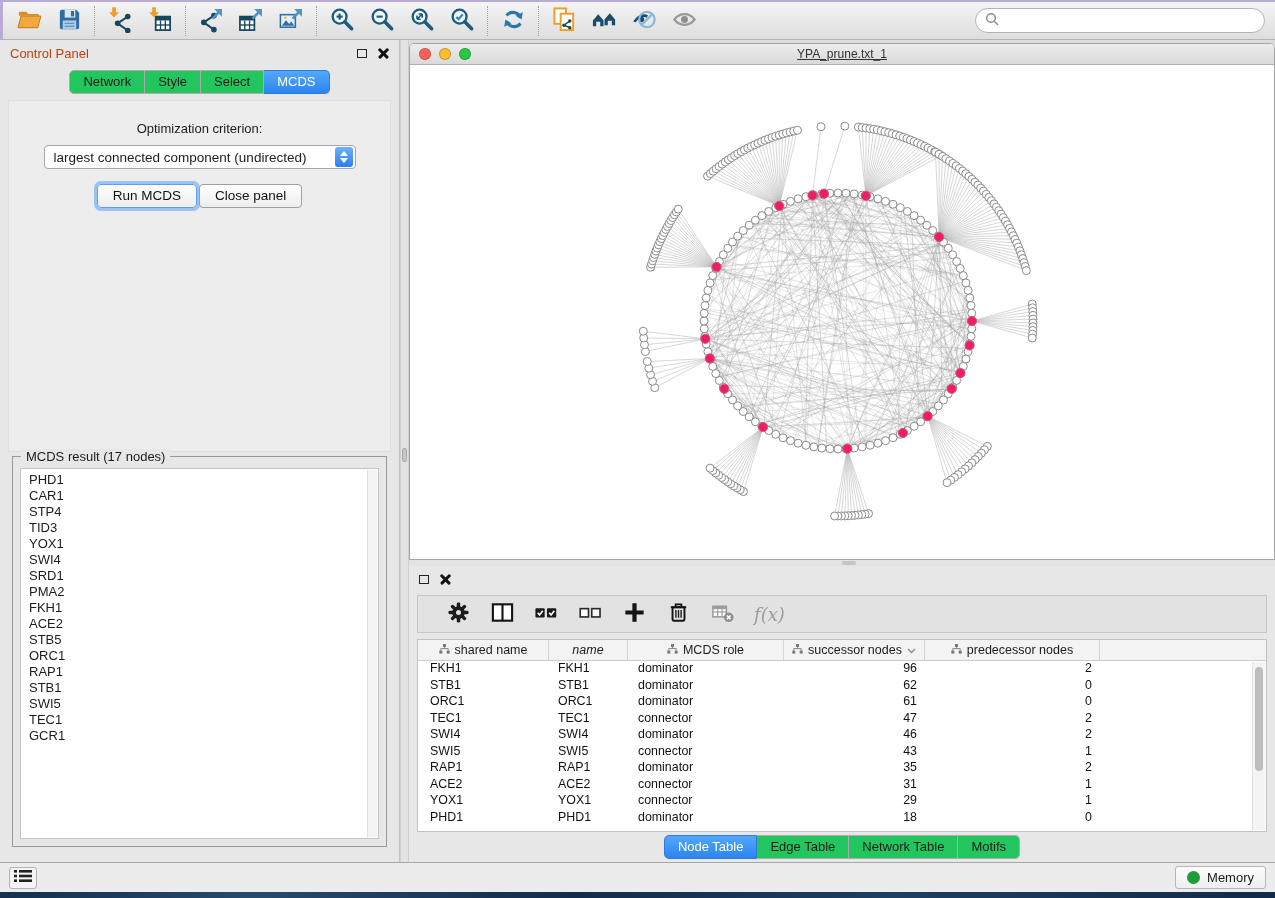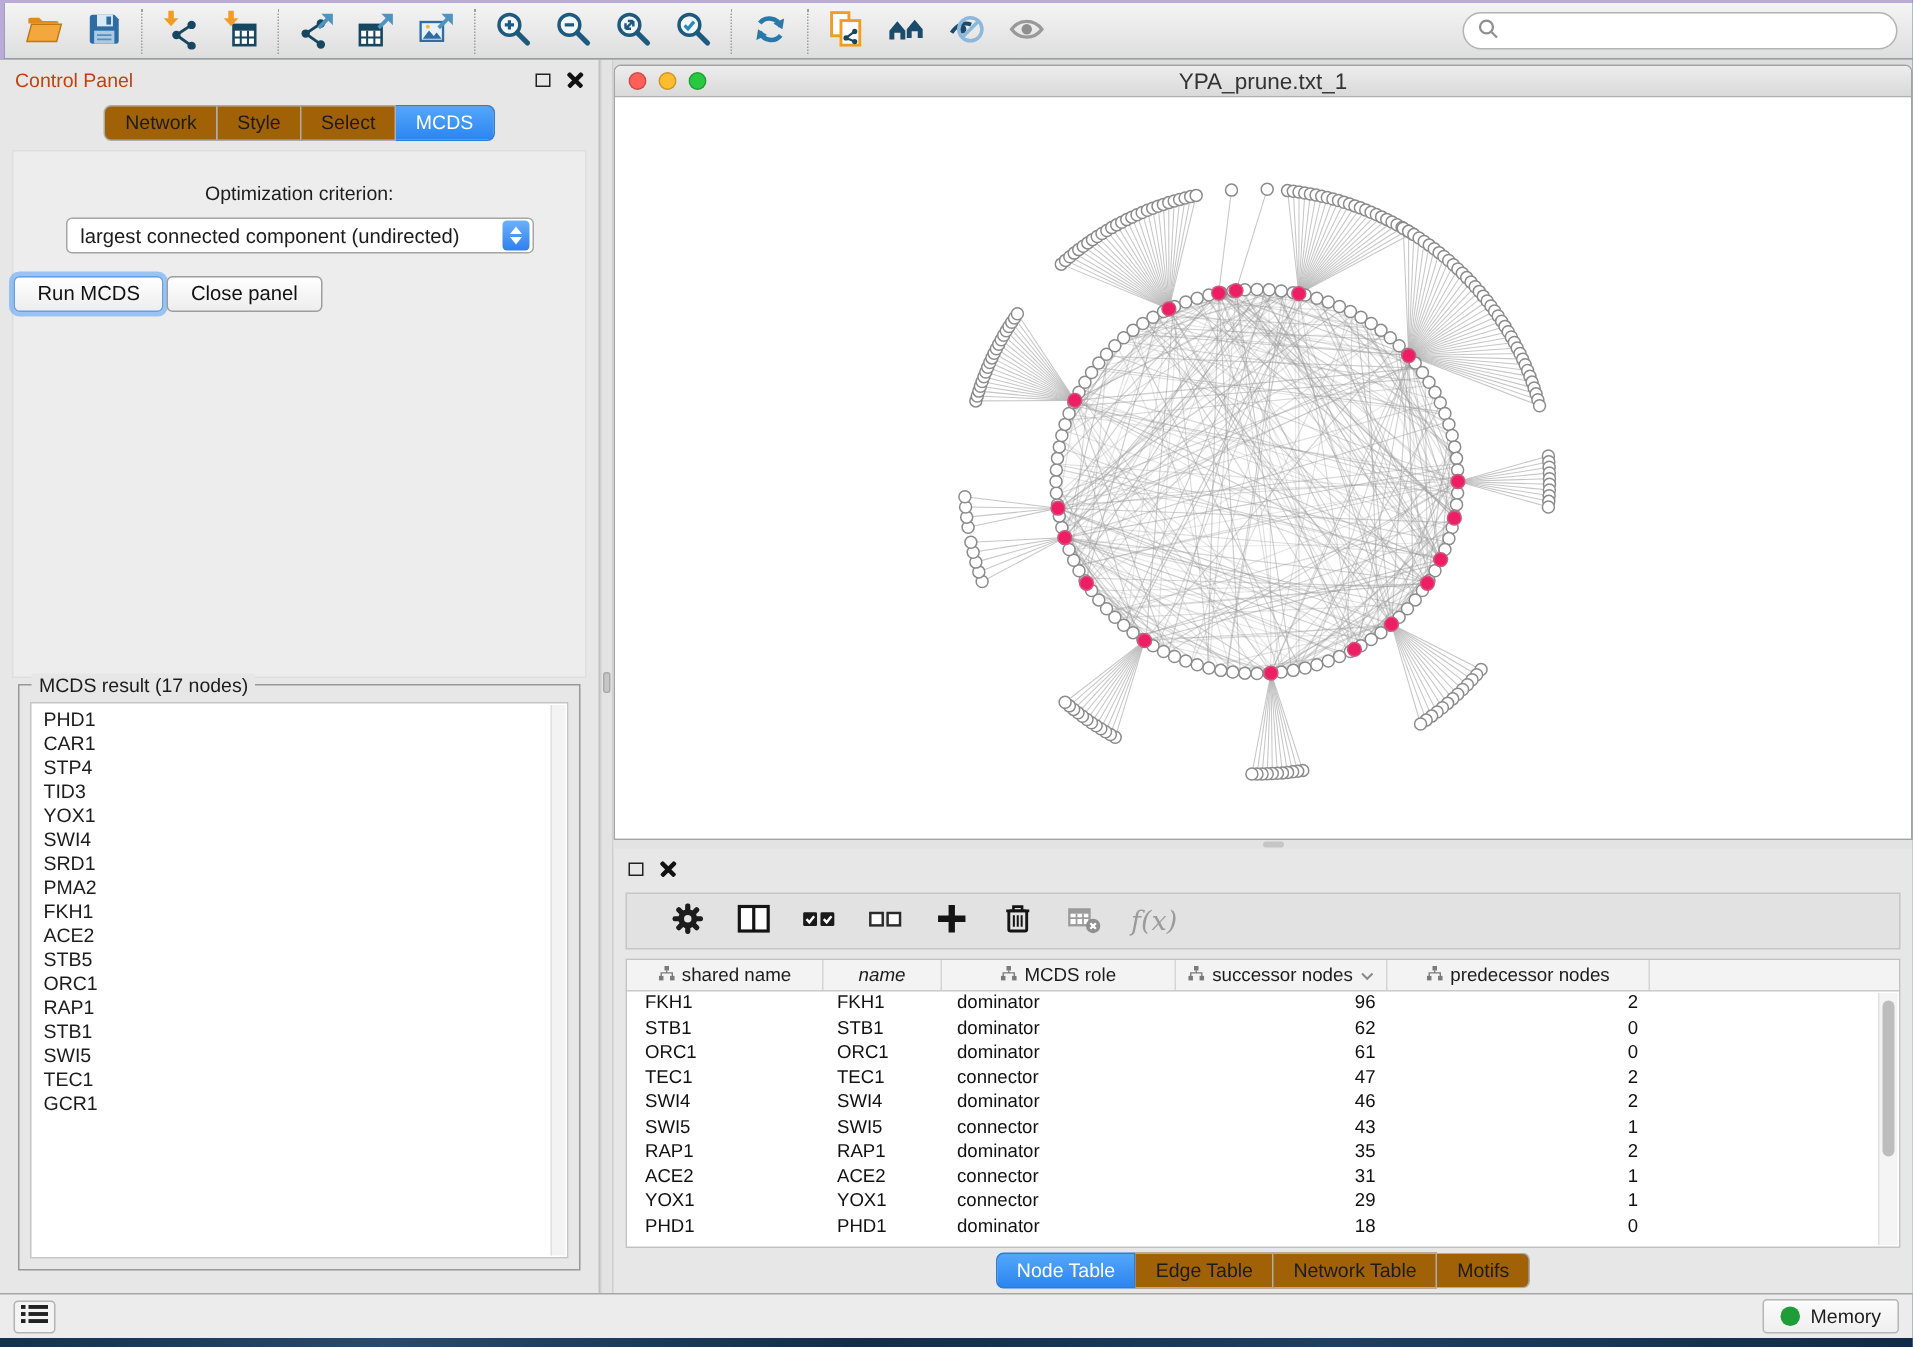--- a/index.html
+++ b/index.html
@@ -24,33 +24,33 @@
 
   
   .control-panel { width:400px; background:#e7e7e7; display:flex; flex-direction:column; border-right:1px solid #c2c2c2; }
   .panel-header { height:27px; display:flex; align-items:center; padding:0 10px; font-size:13px; color:#c2410c; }
   .panel-header .ph-title { flex:1; }
   .float-icon { width:10px; height:9px; border:1.6px solid #222; margin-right:11px; display:inline-block; }
   .x-icon { position:relative; width:11px; height:11px; display:inline-block; }
   .x-icon::before,.x-icon::after { content:""; position:absolute; left:-1px; top:4px; width:13px; height:2.6px; background:#111; border-radius:1px; }
   .x-icon::before { transform:rotate(45deg); } .x-icon::after { transform:rotate(-45deg); }
   .cp-tabs { display:flex; justify-content:center; margin-top:3px; }
-  .tab { padding:3px 13px 4px; background:#a16207; border:1px solid #adadad; border-left-width:0; font-size:13px; color:#1c1c1c; }
+  .tab { padding:3px 13px 4px; background:#22c55e; border:1px solid #adadad; border-left-width:0; font-size:13px; color:#1c1c1c; }
   .tab:first-child { border-left-width:1px; border-radius:5px 0 0 5px; }
   .tab:last-child { border-radius:0 5px 5px 0; }
   .tab.active { background:linear-gradient(#53a7fa,#2c85f0); color:#fff; border-color:#2c7cd8; }
   .cp-content { height:352px; margin:6px 8px 0; background:#ededed; border:1px solid #dedede; }
   .opt-label { text-align:center; margin-top:20px; font-size:13px; }
   .select-row { width:312px; margin:9px auto 0; height:24px; background:#fff; border:1px solid #a6a6a6; border-radius:4px;
     display:flex; align-items:center; padding-left:9px; font-size:13.5px; }
   .spinner { margin-left:auto; margin-right:2px; width:18px; height:20px; border-radius:3px;
     background:linear-gradient(#6db1fb,#2d7ff0); display:flex; flex-direction:column; align-items:center; justify-content:center; gap:2px; }
   .spinner .up { width:0; height:0; border-left:4px solid transparent; border-right:4px solid transparent; border-bottom:5px solid #fff; }
   .spinner .dn { width:0; height:0; border-left:4px solid transparent; border-right:4px solid transparent; border-top:5px solid #fff; }
-  .btn-row { display:flex; gap:2px; margin-top:15px; }
+  .btn-row { display:flex; justify-content:center; gap:2px; margin-top:15px; }
   .aqua-btn { background:linear-gradient(#ffffff,#ededed); border:1px solid #9e9e9e; border-radius:4px;
     padding:3px 15px 4px; font-size:13.5px; font-family:inherit; color:#111; }
   .aqua-btn.focused { box-shadow:0 0 0 3px rgba(86,158,246,.55); border-color:#5f9fec; }
   .result-group { flex:1; margin:4px 12px 15px; border:1px solid #989898; position:relative; background:#e7e7e7; }
   .result-legend { position:absolute; top:-8px; left:8px; background:#e7e7e7; padding:0 5px; font-size:13px; }
   .result-list { position:absolute; inset:11px 7px 7px; background:#fff; border:1px solid #c4c4c4; overflow:hidden;
     padding:3px 0 0 8px; line-height:16px; font-size:13px; }
   .result-scroll { position:absolute; top:1px; bottom:1px; right:1px; width:10px; background:#f3f3f3; border-left:1px solid #e0e0e0; }
   .result-item { height:16px; }
 
@@ -58,21 +58,21 @@
   .divider-v { width:9px; background:#e3e3e3; position:relative; border-left:1px solid #cfcfcf; border-right:1px solid #cfcfcf; }
   .divider-v .handle { position:absolute; top:408px; left:1px; width:5px; height:14px; background:#c6c6c6; border:1px solid #aaa; border-radius:2px; }
 
   
   .right-col { flex:1; display:flex; flex-direction:column; }
   .net-window { height:517px; margin-top:3px; border:1px solid #a3a3a3; border-radius:5px 5px 0 0;
     background:#fff; display:flex; flex-direction:column; overflow:hidden; }
   .net-titlebar { height:21px; background:linear-gradient(#ededed,#d9d9d9); border-bottom:1px solid #b0b0b0;
     position:relative; display:flex; align-items:center; padding-left:9px; gap:8px; flex:none; }
   .traffic { width:12px; height:12px; border-radius:50%; border:0.5px solid rgba(0,0,0,.2); }
-  .net-title { position:absolute; left:0; right:0; text-align:center; font-size:15px; color:#333; pointer-events:none; }
+  .net-title { position:absolute; left:0; right:0; text-align:center; font-size:12px; color:#333; pointer-events:none;text-decoration:underline; }
   .net-canvas { flex:1; position:relative; background:#fff; }
   .net-canvas svg { position:absolute; inset:0; }
   .divider-h { height:6px; background:#e3e3e3; position:relative; }
   .divider-h .handle { position:absolute; left:50%; top:1px; width:14px; height:4px; background:#c6c6c6; border-radius:2px; }
 
   
   .table-panel { flex:1; background:#e7e7e7; display:flex; flex-direction:column; overflow:hidden; }
   .tp-toolbar { margin:2px 8px 0; height:38px; background:#e2e2e2; border:1px solid #c6c6c6;
     display:flex; align-items:center; padding-left:28px; gap:19px; flex:none; }
   .tp-ico { display:flex; align-items:center; justify-content:center; }

